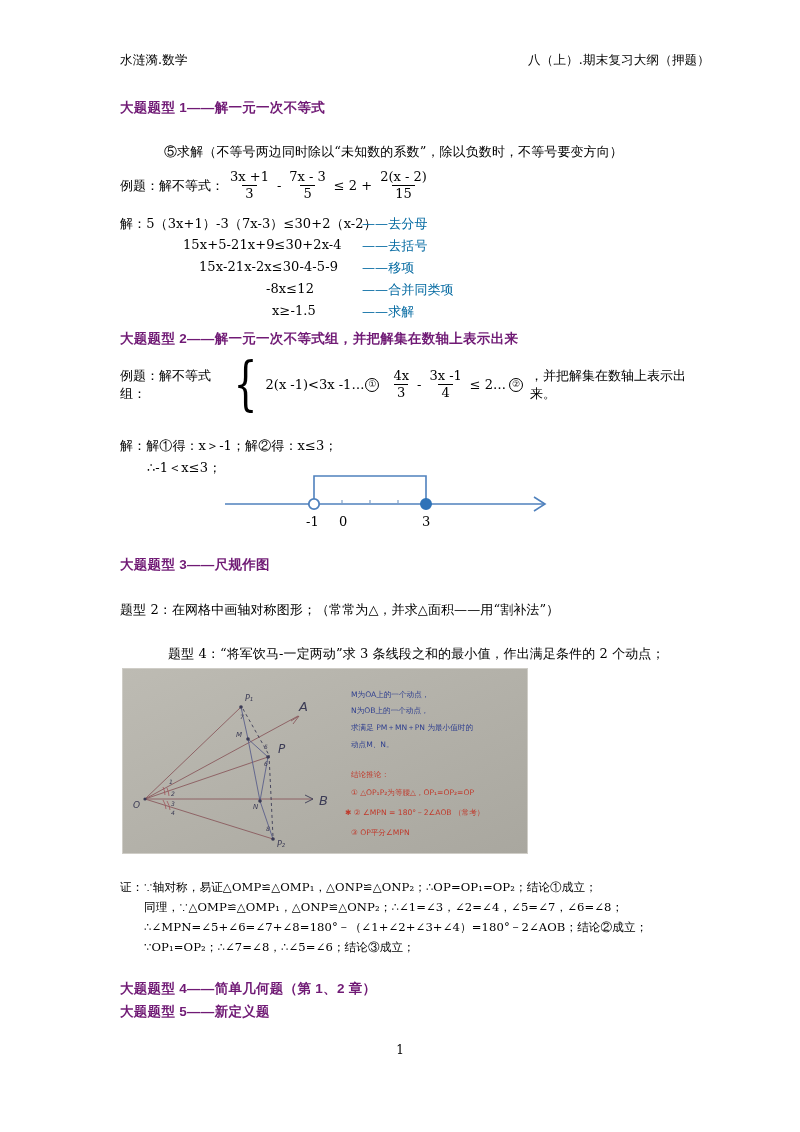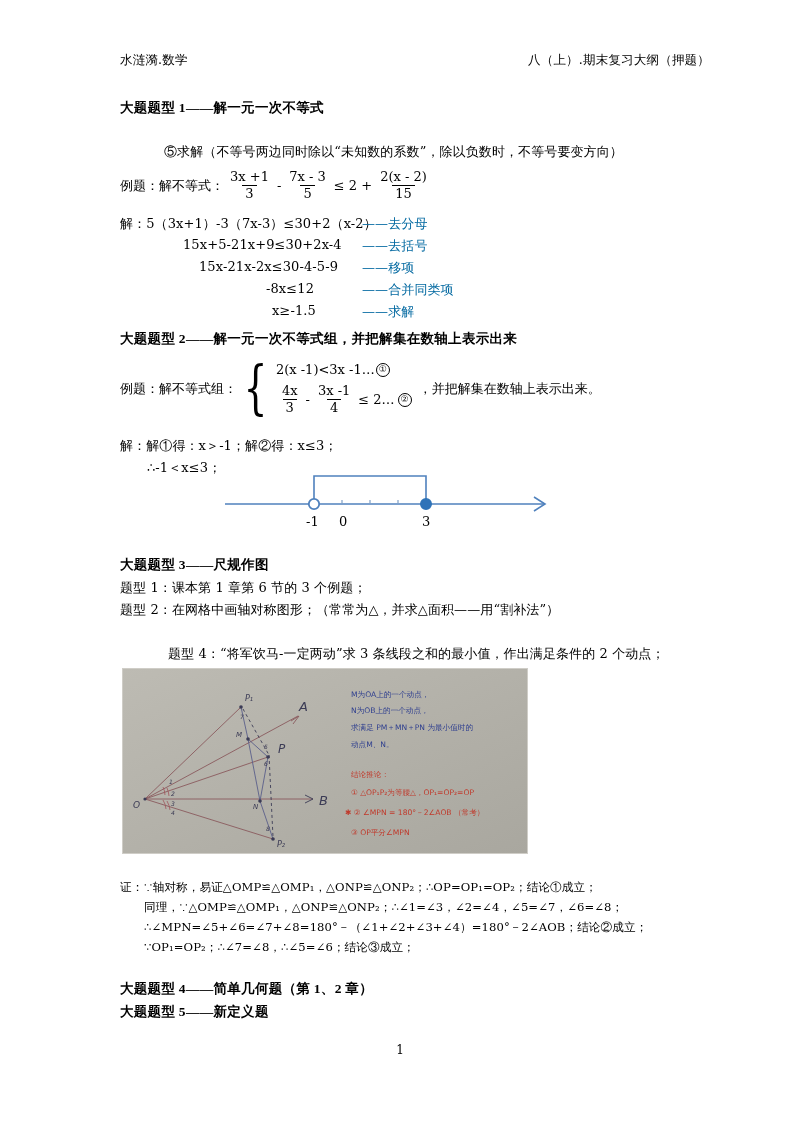--- a/index.html
+++ b/index.html
@@ -30,26 +30,26 @@
     width: 590px;
     display: flex;
     justify-content: space-between;
     font-size: 12.5px;
     letter-spacing: 0.2px;
   }
 
   
   .heading-red {
     position: absolute;
-    color: #000000;
+    color: #701a75;
     font-size: 13.5px;
     font-weight: bold;
     letter-spacing: 0.3px;
     white-space: nowrap;
-    font-family: Liberation Serif, serif;
+    font-family: Liberation Sans, sans-serif;
   }
   .body-line {
     position: absolute;
     font-size: 13px;
     white-space: nowrap;
     letter-spacing: 0.1px;
   }
   .blue-note {
     color: #0369a1;
     font-size: 13px;
@@ -94,21 +94,21 @@
     font-size: 58px;
     line-height: 0.78;
     font-family: "DejaVu Serif", serif;
     font-weight: 300;
     margin-right: 2px;
     transform: scaleX(0.65);
     transform-origin: center;
   }
   .system-rows {
     display: flex;
-    flex-direction: column;
+    flex-direction: row;
     gap: 7px;
     justify-content: center;
   }
   .system-rows .srow {
     display: flex;
     align-items: center;
     white-space: nowrap;
   }
   .circled {
     display: inline-block;
@@ -239,21 +239,20 @@
       <circle cx="89" cy="42" r="5.2" fill="#ffffff" stroke="#4f81bd" stroke-width="1.8"></circle>
       <circle cx="201" cy="42" r="5.2" fill="#2f73b8" stroke="#2f73b8" stroke-width="1.6"></circle>
     </svg>
     <div style="position:absolute; left:81px; top:52px; font-size:13px;">-1</div>
     <div style="position:absolute; left:114px; top:52px; font-size:13px;">0</div>
     <div style="position:absolute; left:197px; top:52px; font-size:13px;">3</div>
   </div>
 
   <div class="heading-red" style="left:120px; top:556px;">大题题型 3——尺规作图</div>
 
-  <div class="body-line" style="left:120px; top:579px;">题型 1：课本第 1 章第 6 节的 3 个例题；</div>
   <div class="body-line" style="left:120px; top:601px;">题型 2：在网格中画轴对称图形；（常常为△，并求△面积——用“割补法”）</div>
   <div class="body-line" style="left:120px; top:645px;margin-left:48px;">题型 4：“将军饮马-一定两动”求 3 条线段之和的最小值，作出满足条件的 2 个动点；</div>
 
   <div class="photo">
     <svg width="404" height="184" viewBox="0 0 404 184">
       <defs>
         <linearGradient id="paperg" x1="0" y1="0" x2="1" y2="1">
           <stop offset="0%" stop-color="#bdbbb3"></stop>
           <stop offset="55%" stop-color="#b2b0a8"></stop>
           <stop offset="100%" stop-color="#a9a79f"></stop>

